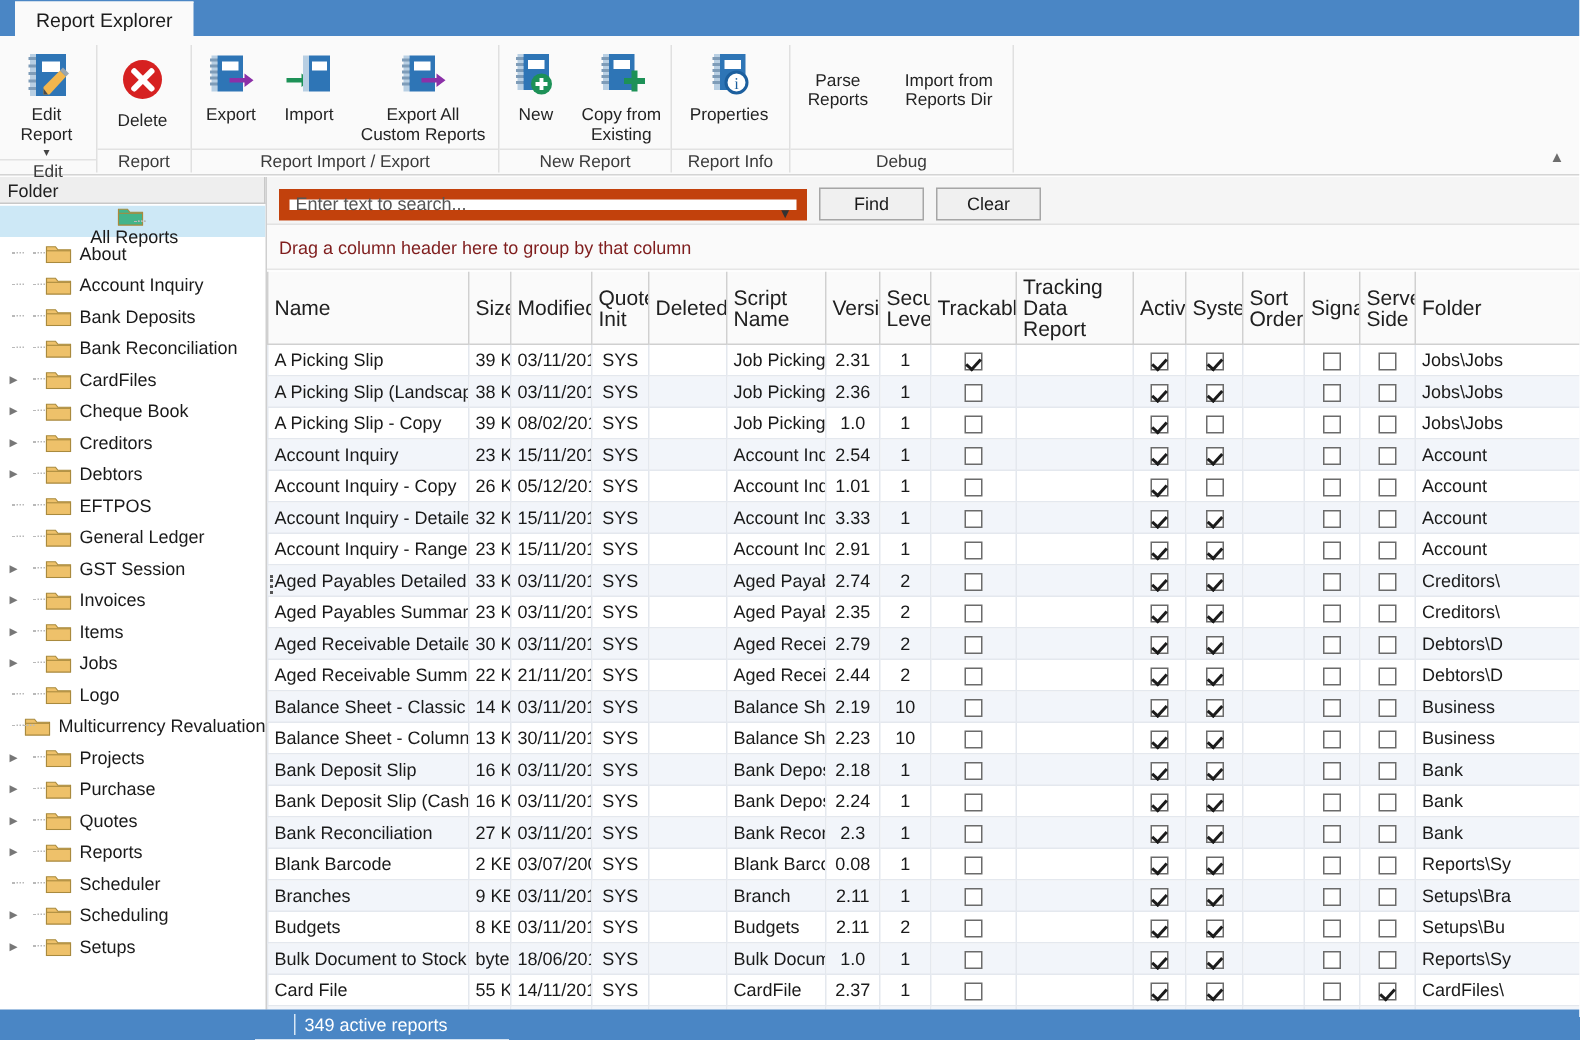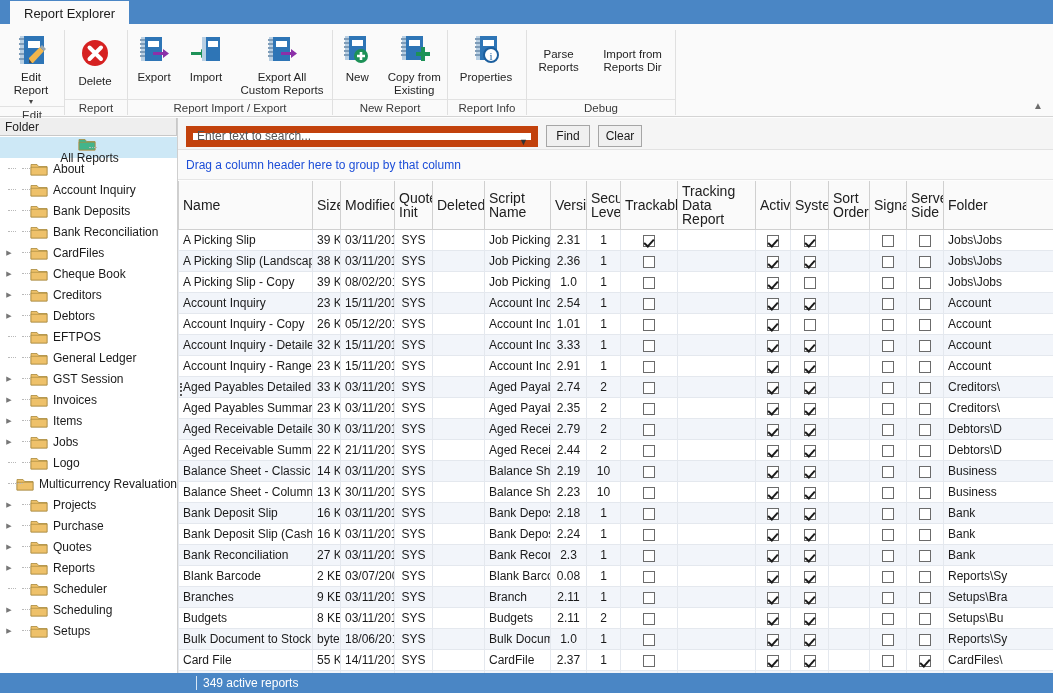--- a/index.html
+++ b/index.html
@@ -104,28 +104,28 @@
     position:relative; flex:none; width:352px; height:21px;
     background:#fff; border:7px solid #c2410c;
     display:flex; align-items:center; padding-left:4px;
     font-size:12px; color:#555;
   }
   .combo .caret{
     position:absolute; right:3px; top:0; height:19px;
     display:flex; align-items:center; font-size:9px; color:#333;
   }
   .pbtn{
-    width:44px; height:22px; background:#f0f0f0;
+    width:70px; height:22px; background:#f0f0f0;
     border:1px solid #a6a6a6; display:flex; align-items:center;
     justify-content:center; font-size:12px; color:#1a1a1a;
   }
 
   .groupbar{
     height:30px; background:#fafafa; display:flex; align-items:center;
-    padding-left:8px; font-size:12px; color:#1d4ed8;
+    padding-left:8px; font-size:12px; color:#7f1d1d;
     border-bottom:1px solid #e6e6e6;
   }
 
   
   .grid{ position:absolute; left:0; right:0; top:63px; bottom:0; overflow:hidden; background:#fff; }
   table.g{ border-collapse:collapse; table-layout:fixed; width:100%; }
   table.g th{
     background:#fafafa; border:1px solid #d0d0d0; border-top:none;
     font-weight:normal; font-size:14px; color:#202020;
     text-align:left; vertical-align:middle;

